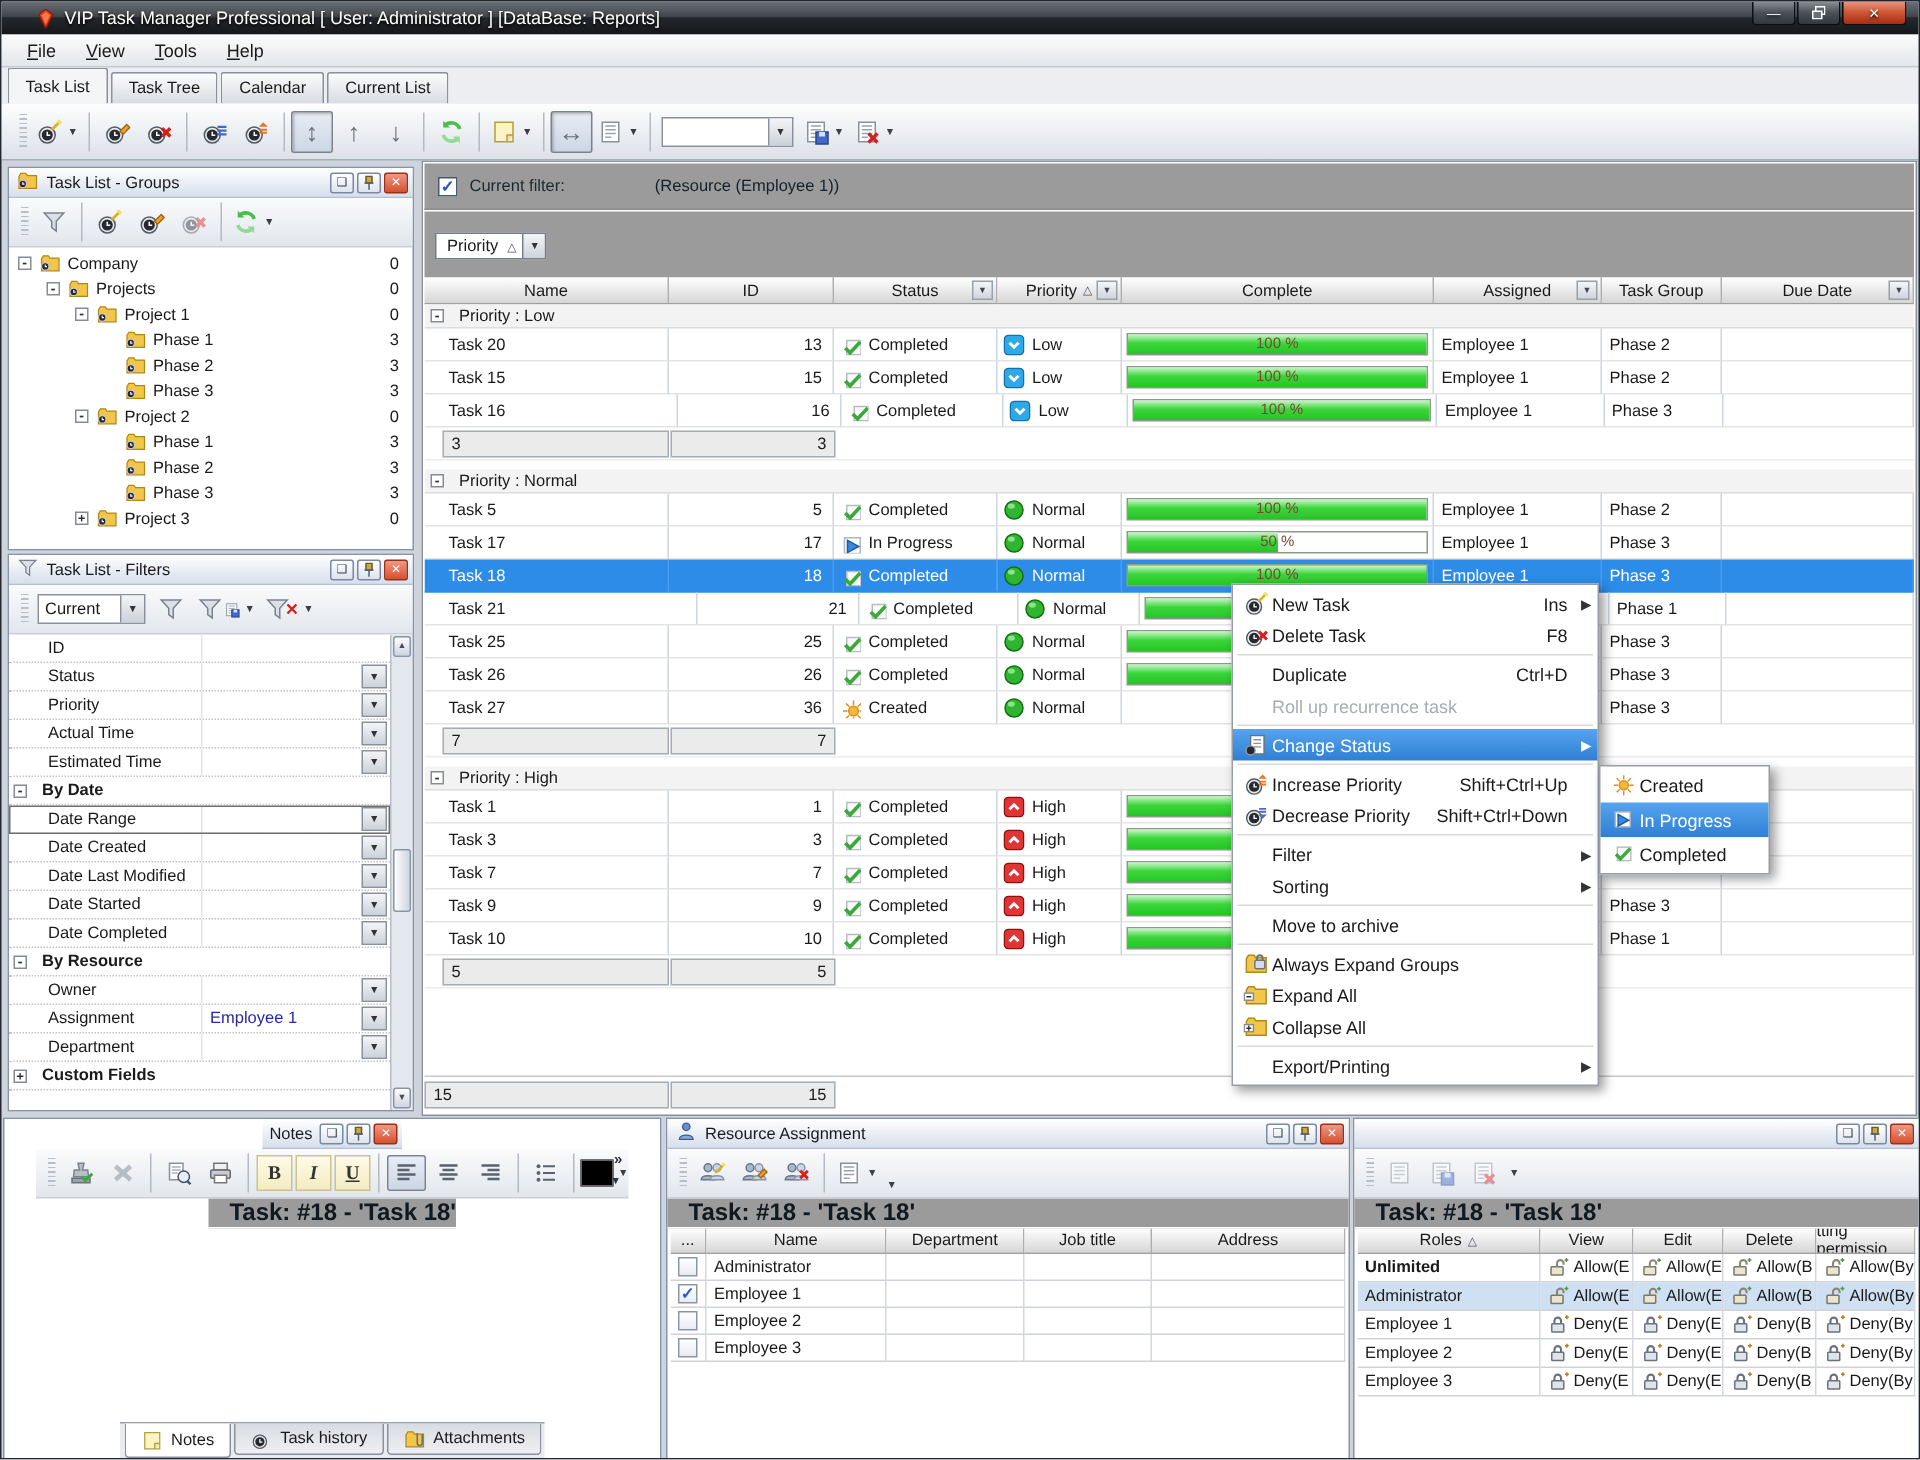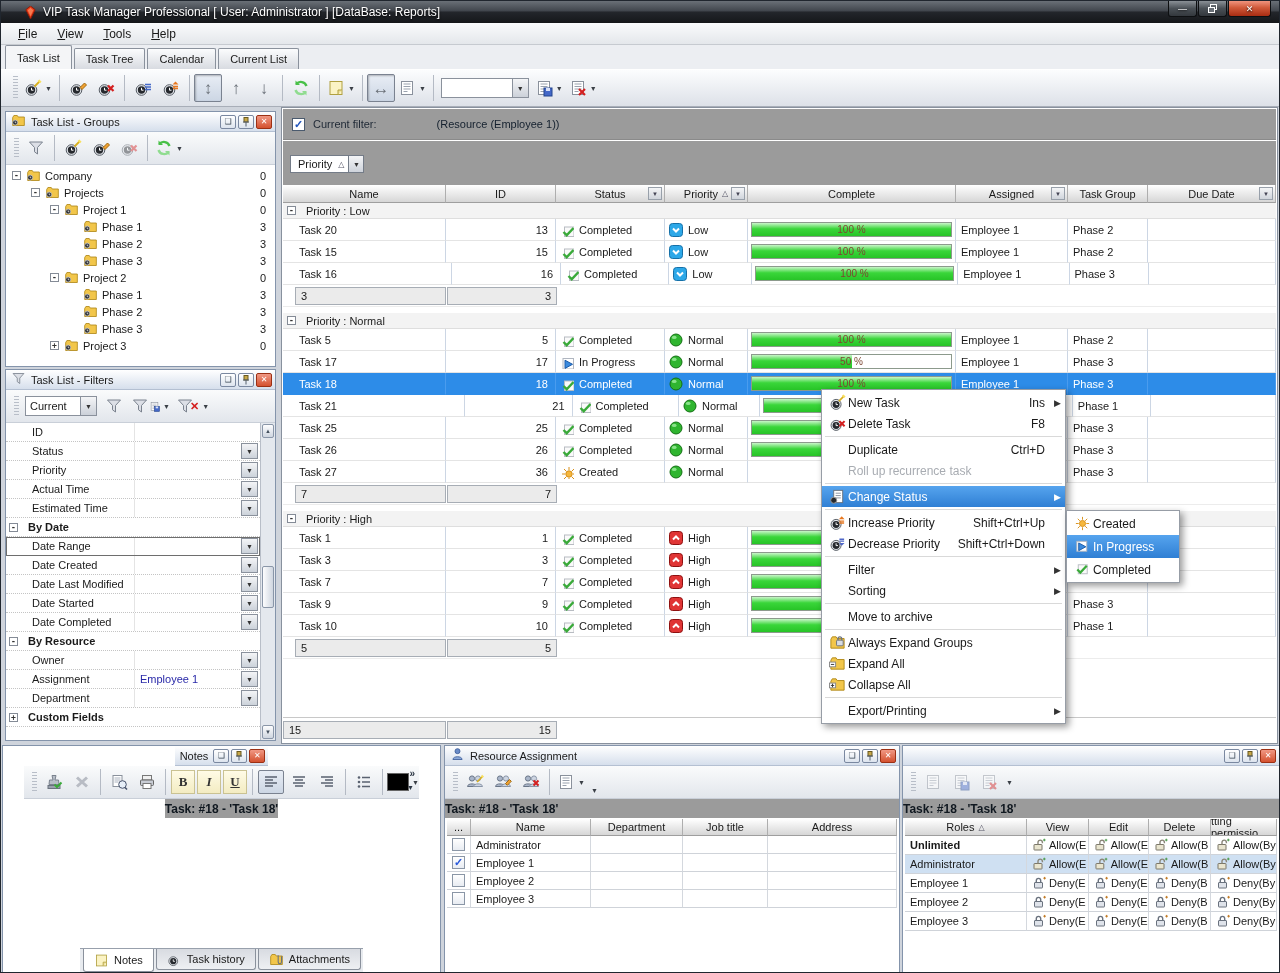--- a/index.html
+++ b/index.html
@@ -85,21 +85,21 @@
 .ptext{position:absolute;left:0;right:0;top:0;text-align:center;font-size:10px;line-height:14px;color:#7c4632;}
 .grow.sel .c{background:#2d8ce8;color:#fff;border-right-color:#4a9cee;border-bottom-color:#2d8ce8;}
 .gfoot{height:22px;display:flex;align-items:center;padding-left:12px;background:#fff;border-bottom:1px solid #ececec;}
 .fb{height:18px;background:#ebebeb;border:1px solid #a7adb5;display:flex;align-items:center;padding:0 5px;}
 .fb1{width:151px;}
 .fb2{width:110px;justify-content:flex-end;margin-left:1px;}
 .ggap{height:6px;}
 .totalrow{position:absolute;left:1px;bottom:2px;width:993px;height:24px;border-top:1px solid #c8c8c8;display:flex;align-items:center;background:#fff;}
 .totalrow .fb1{width:163px;margin-left:0;}
 
-.taskband{height:20px;background:#9b9b9b;border-bottom:1px solid #fff;color:#101820;font-weight:bold;font-size:12px;display:flex;align-items:center;padding-left:0;flex:0 0 20px;}
+.taskband{height:20px;background:#9b9b9b;border-bottom:1px solid #fff;color:#101820;font-weight:bold;font-size:16px;display:flex;align-items:center;padding-left:14px;flex:0 0 20px;}
 .fmt{width:24px;height:24px;margin:0 1px;background:linear-gradient(#fffbe6,#f3ecc2);border:1px solid #cac293;display:inline-flex;align-items:center;justify-content:center;font-family:"Liberation Serif",serif;font-weight:bold;font-size:13px;color:#333;}
 .fmt.it{font-style:italic;}
 .fmt.un{text-decoration:underline;}
 .abtn{width:26px;height:24px;margin:0 1px;display:inline-flex;align-items:center;justify-content:center;border:1px solid transparent;border-radius:2px;}
 .abtn.pressed{border-color:#7a8290;background:linear-gradient(#e8edf5,#ccd6e4);}
 .colorbox{width:22px;height:18px;background:#000;border:1px solid #666;}
 .chevmore{position:absolute;right:4px;top:2px;font-size:10px;font-weight:bold;color:#2a3442;}
 .chevdd{position:absolute;right:5px;top:18px;font-size:7px;color:#2a3442;}
 .notescontent{flex:1;background:#fff;border-top:1px solid #c0c6ce;margin:0 2px;}
 .btabs{height:24px;display:flex;align-items:flex-start;background:#e8ebef;border-top:1px solid #98a0ac;padding-left:3px;flex:0 0 24px;}

